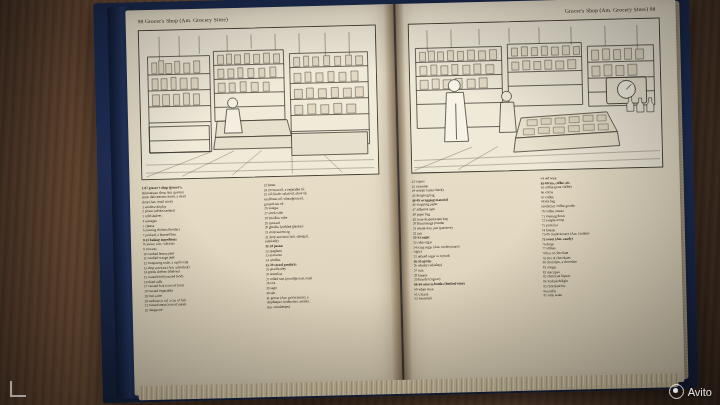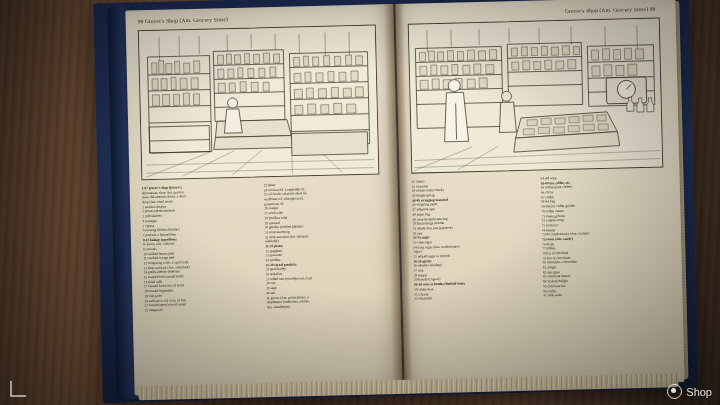--- a/index.html
+++ b/index.html
@@ -588,15 +588,15 @@
         </div>
       </div>
     </div>
   </div>
 
   <div class="vignette"></div>
   <div class="corner-mark"></div>
 
   <div class="watermark">
     <span class="wm-badge"></span>
-    <span>Shop</span>
+    <span>Avito</span>
   </div>
 </div>
 
 </body></html>

